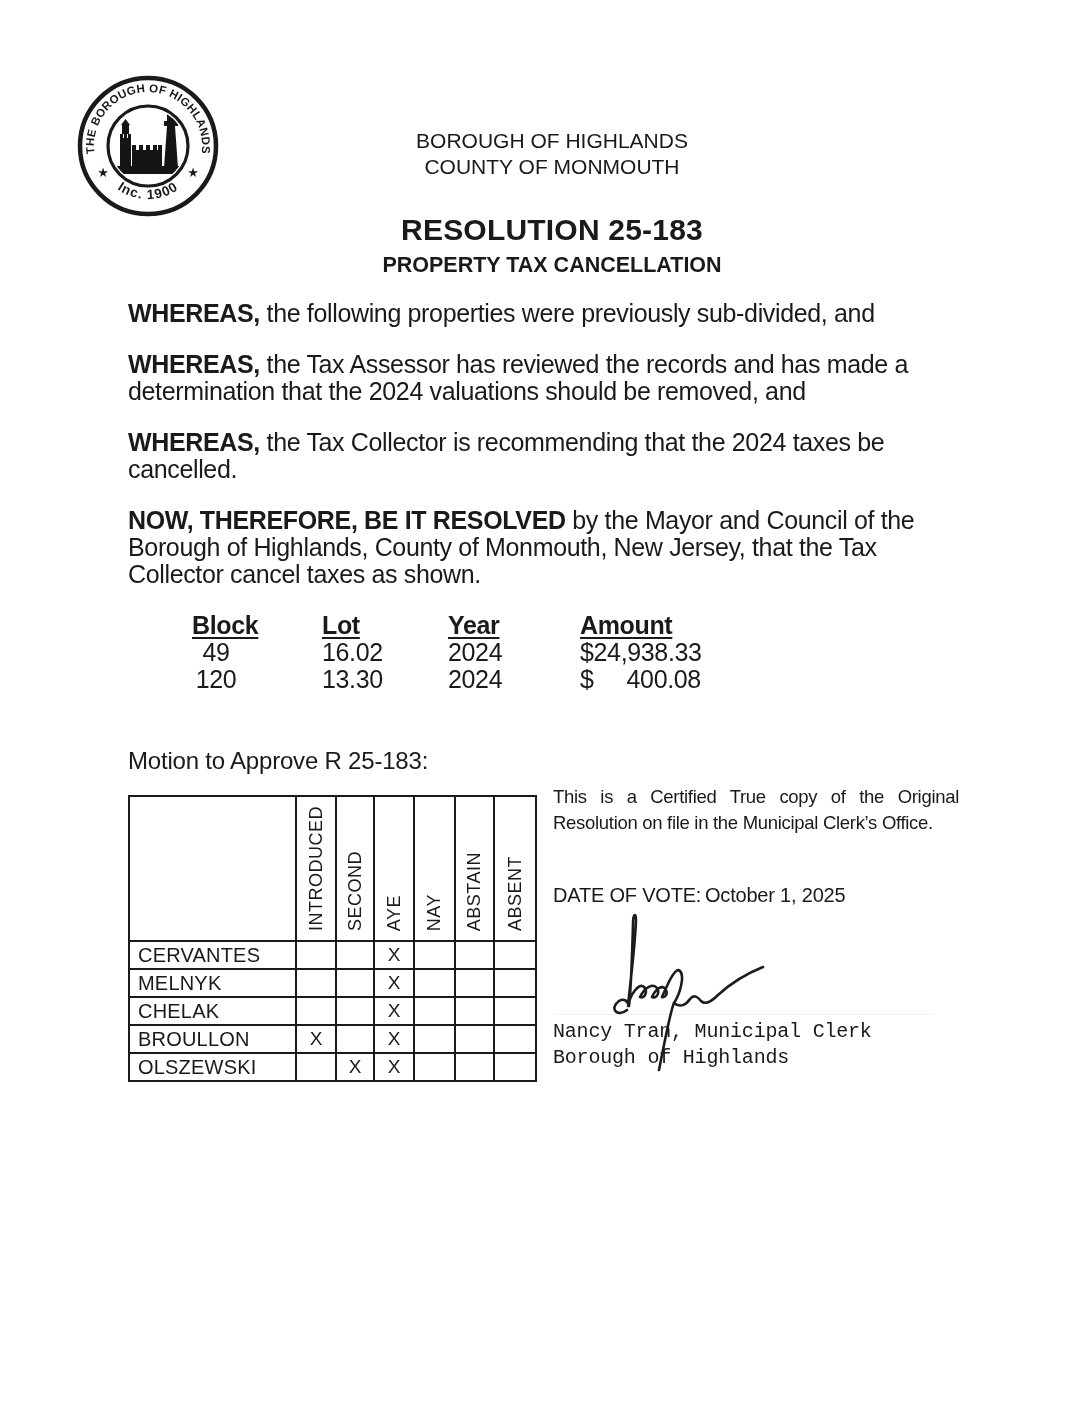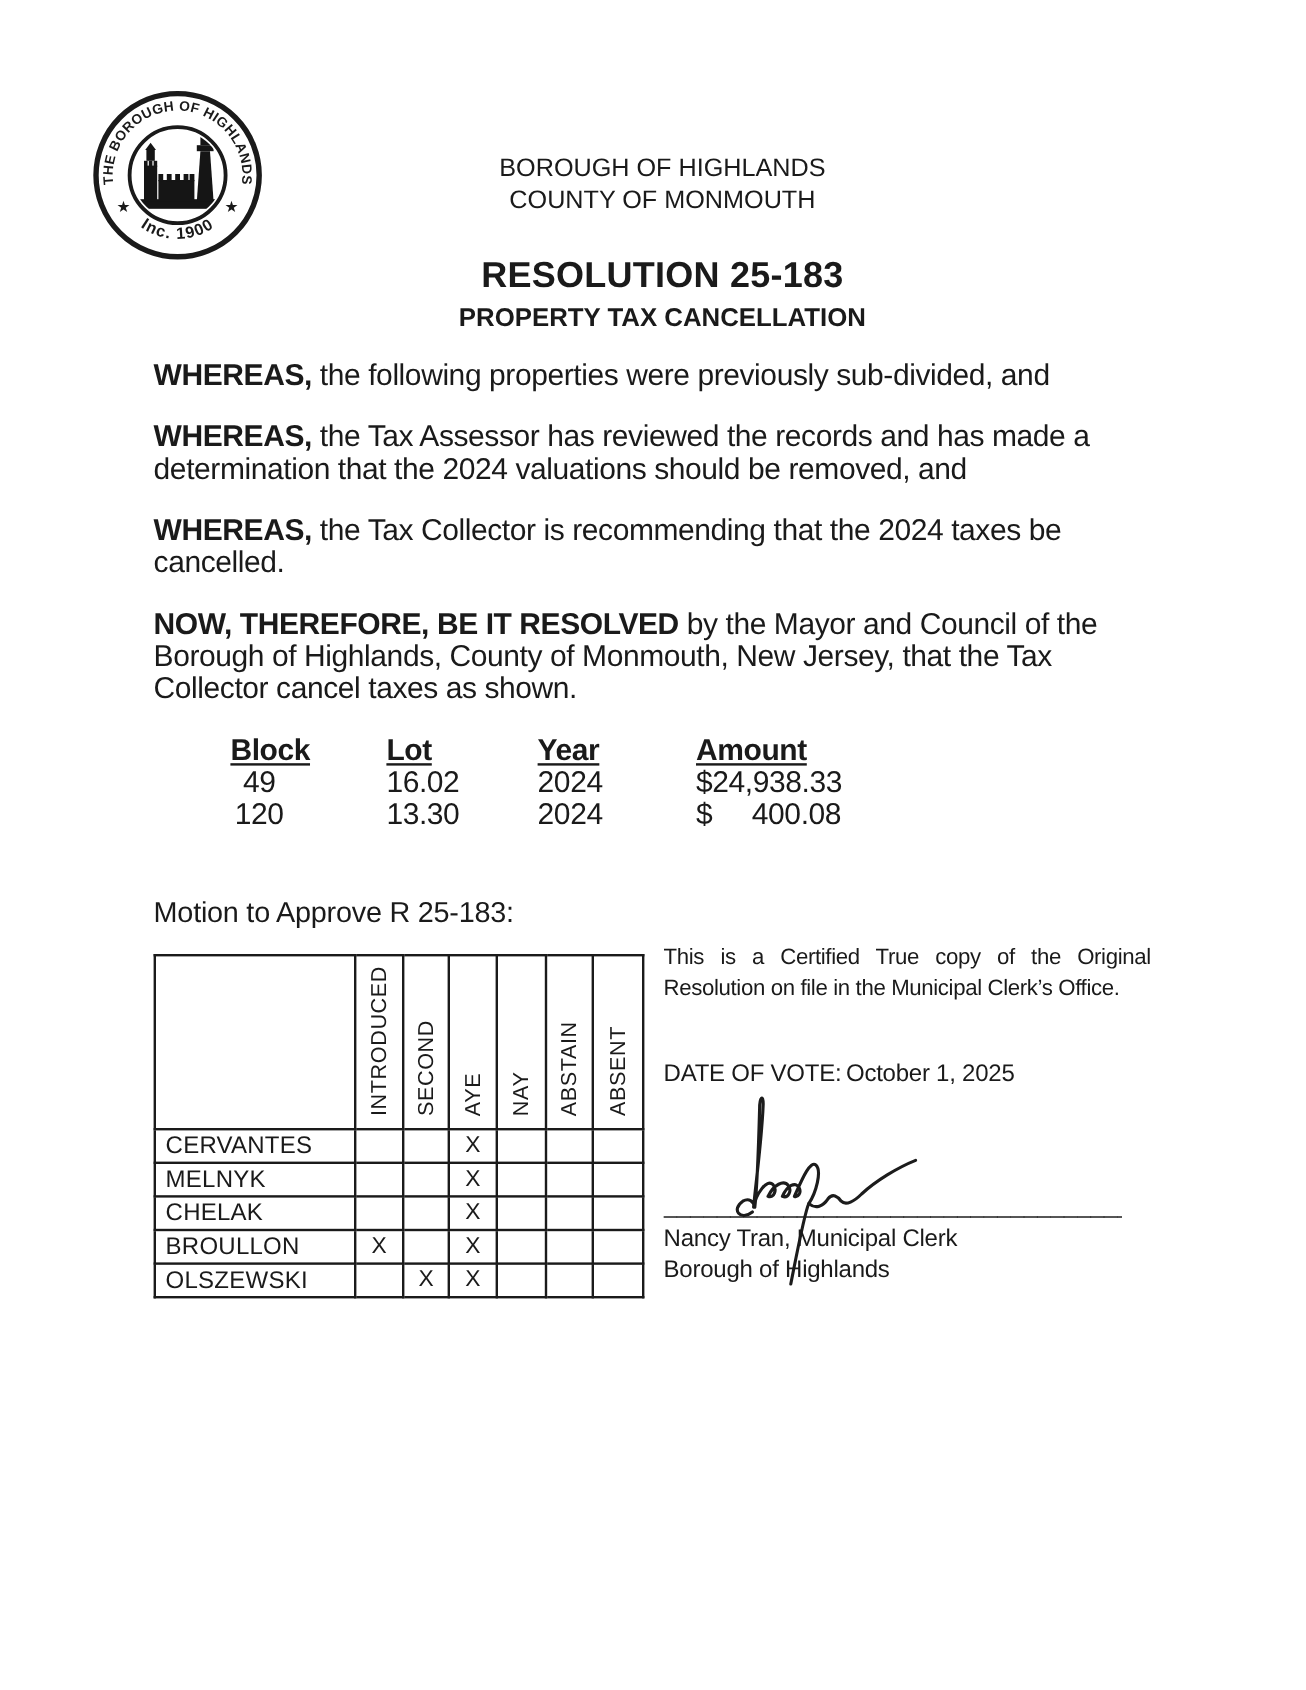--- a/index.html
+++ b/index.html
@@ -39,21 +39,21 @@
   .vote-table .mark-cell { text-align:center; font-size:19px; }
   
   .cert-body { position:absolute; left:553px; top:784px; width:406px;
     font-size:18.5px; line-height:26px; letter-spacing:-0.3px;
     text-align:justify; text-align-last:left; }
   .date-line { position:absolute; left:553px; top:884px; font-size:20px; letter-spacing:-0.2px; }
   .date-line .dl { display:inline-block; width:152px; }
   .sig-svg { position:absolute; left:600px; top:902px; width:180px; height:180px; pointer-events:none; }
   .sig-line { position:absolute; left:553px; top:995px; width:382px; overflow:hidden;
     white-space:nowrap; font-size:20px; line-height:20px; }
-  .signer { position:absolute; left:553px; top:1019px; font-size:20px; line-height:26px; letter-spacing:-0.2px; }
+  .signer { position:absolute; left:553px; top:1019px; font-size:20px; line-height:26px; letter-spacing:-0.2px;font-family:Liberation Mono, monospace; }
 </style>
 </head>
 <body>
 
 <div class="page">
 
   <svg class="seal" viewBox="0 0 144 144">
     <circle cx="72" cy="72" r="68" fill="none" stroke="#1a1a1a" stroke-width="4.5"></circle>
     <circle cx="72" cy="72" r="40" fill="none" stroke="#1a1a1a" stroke-width="3.2"></circle>
     <defs>

